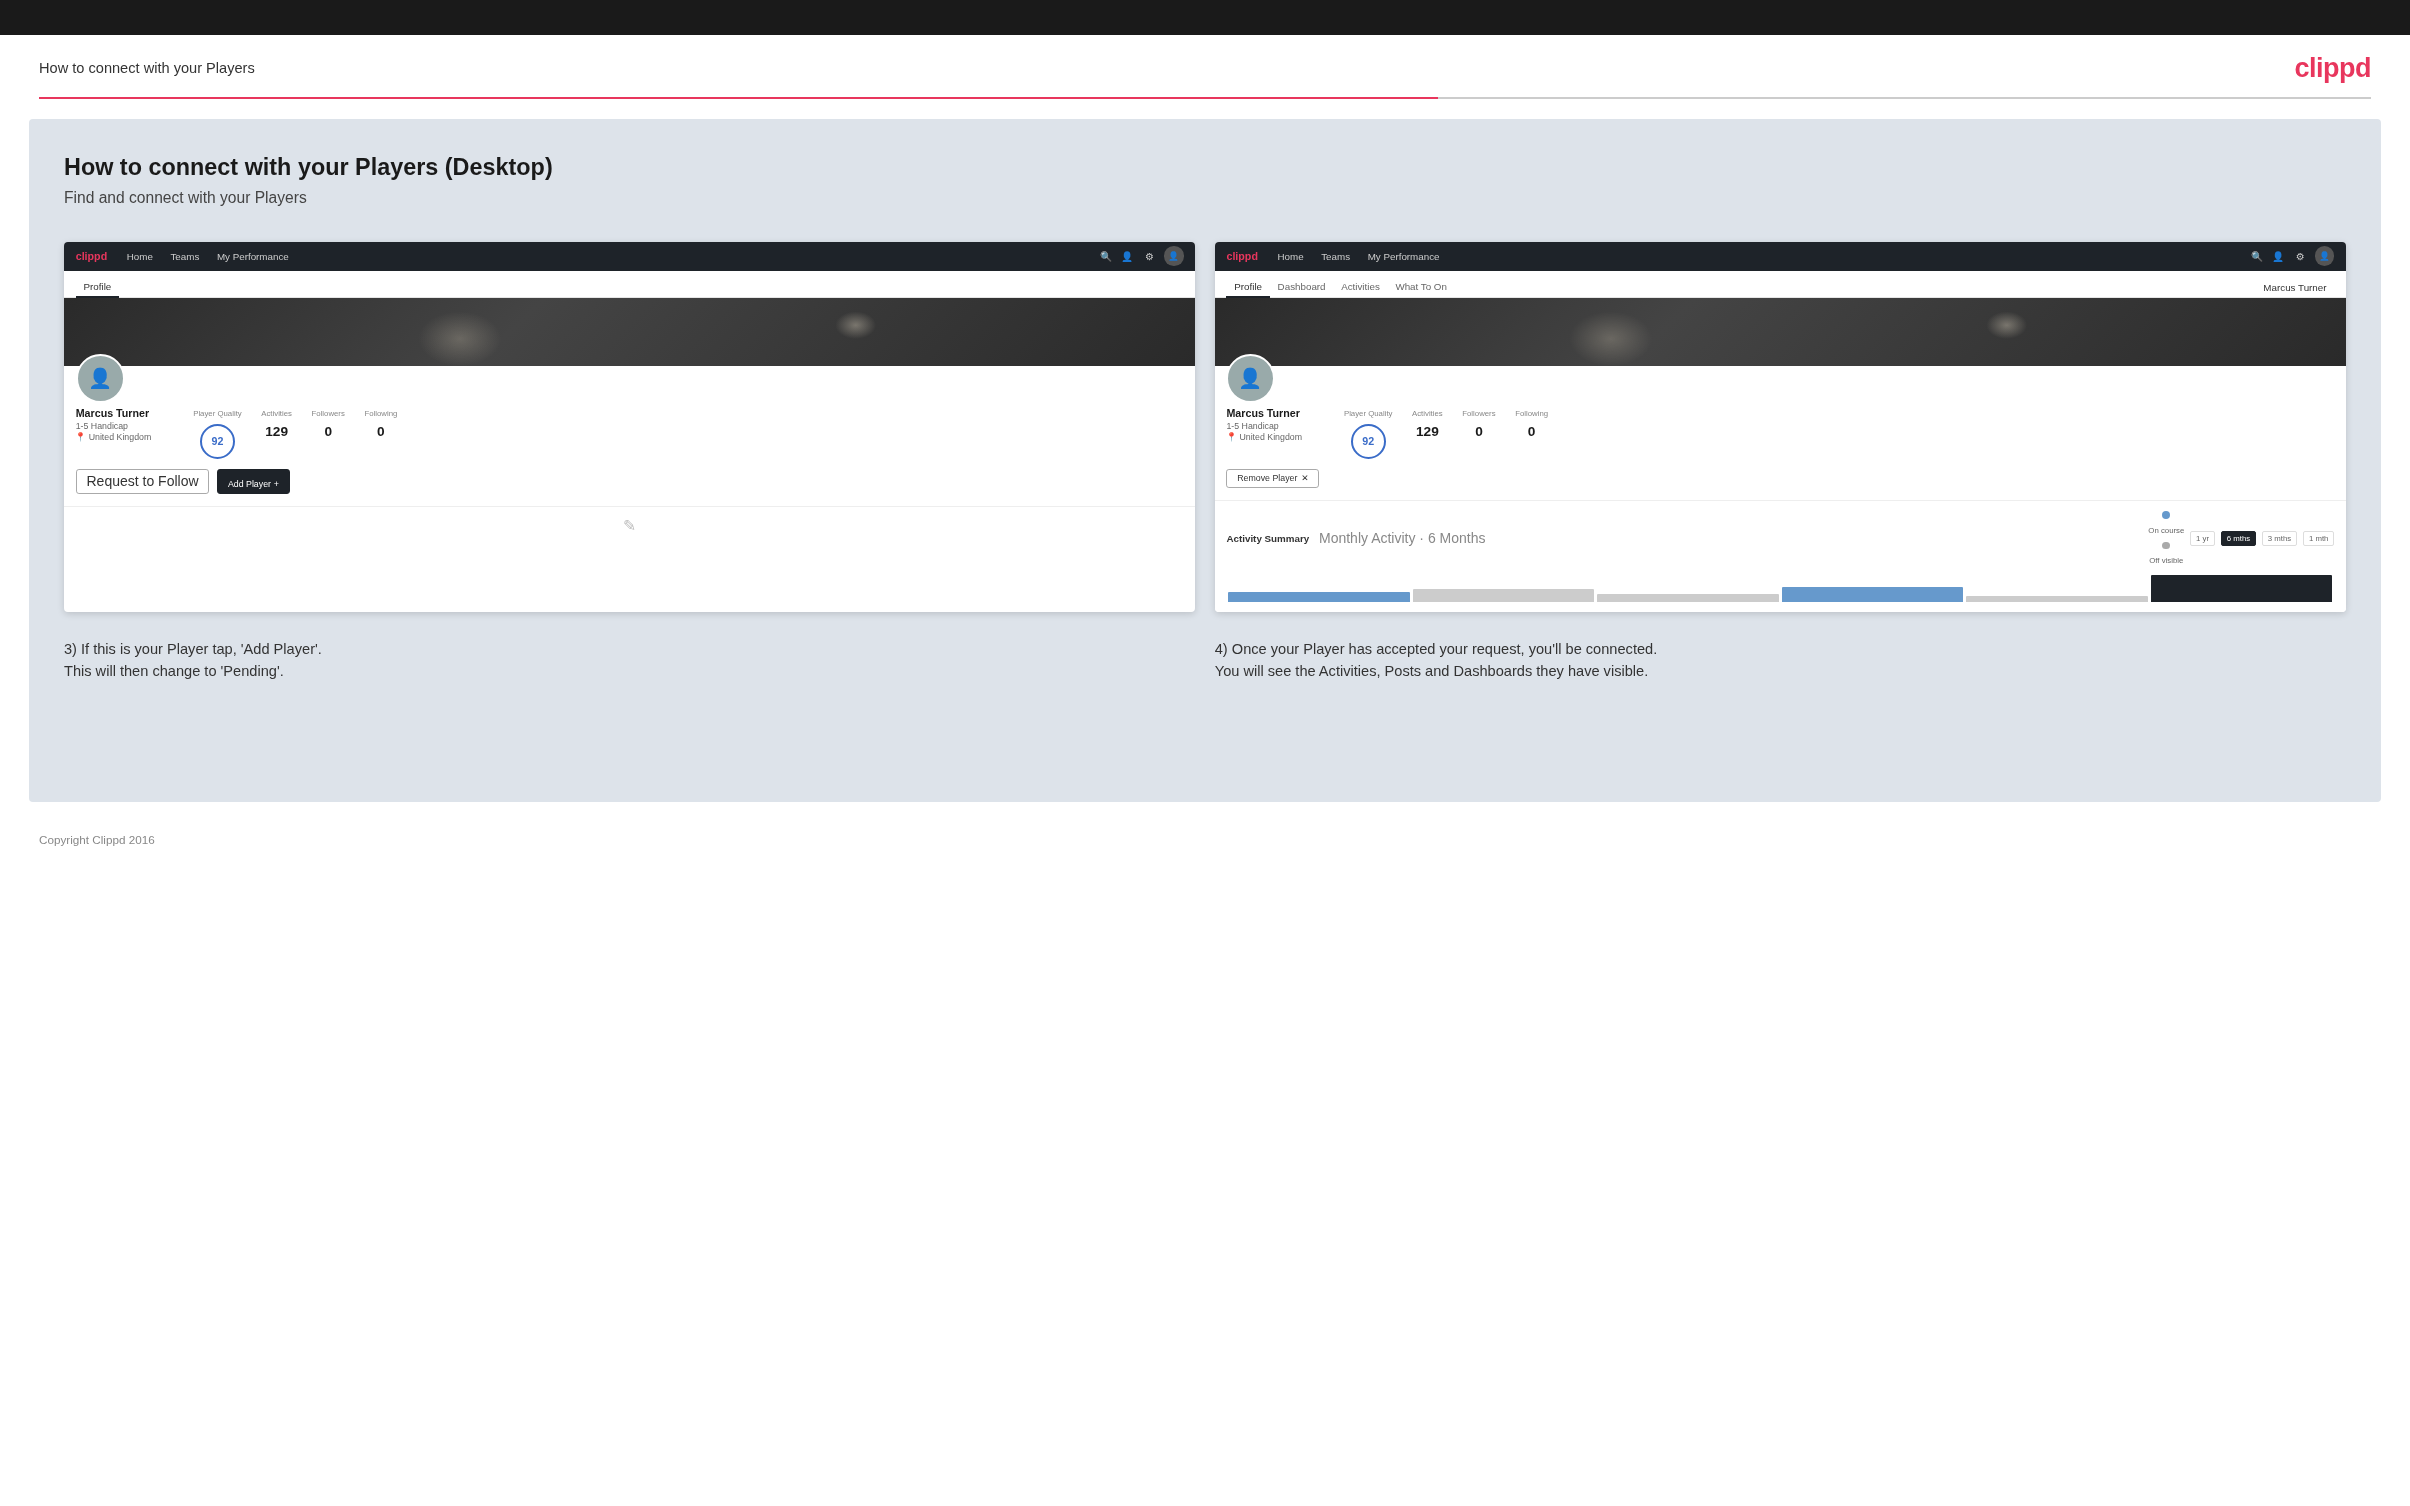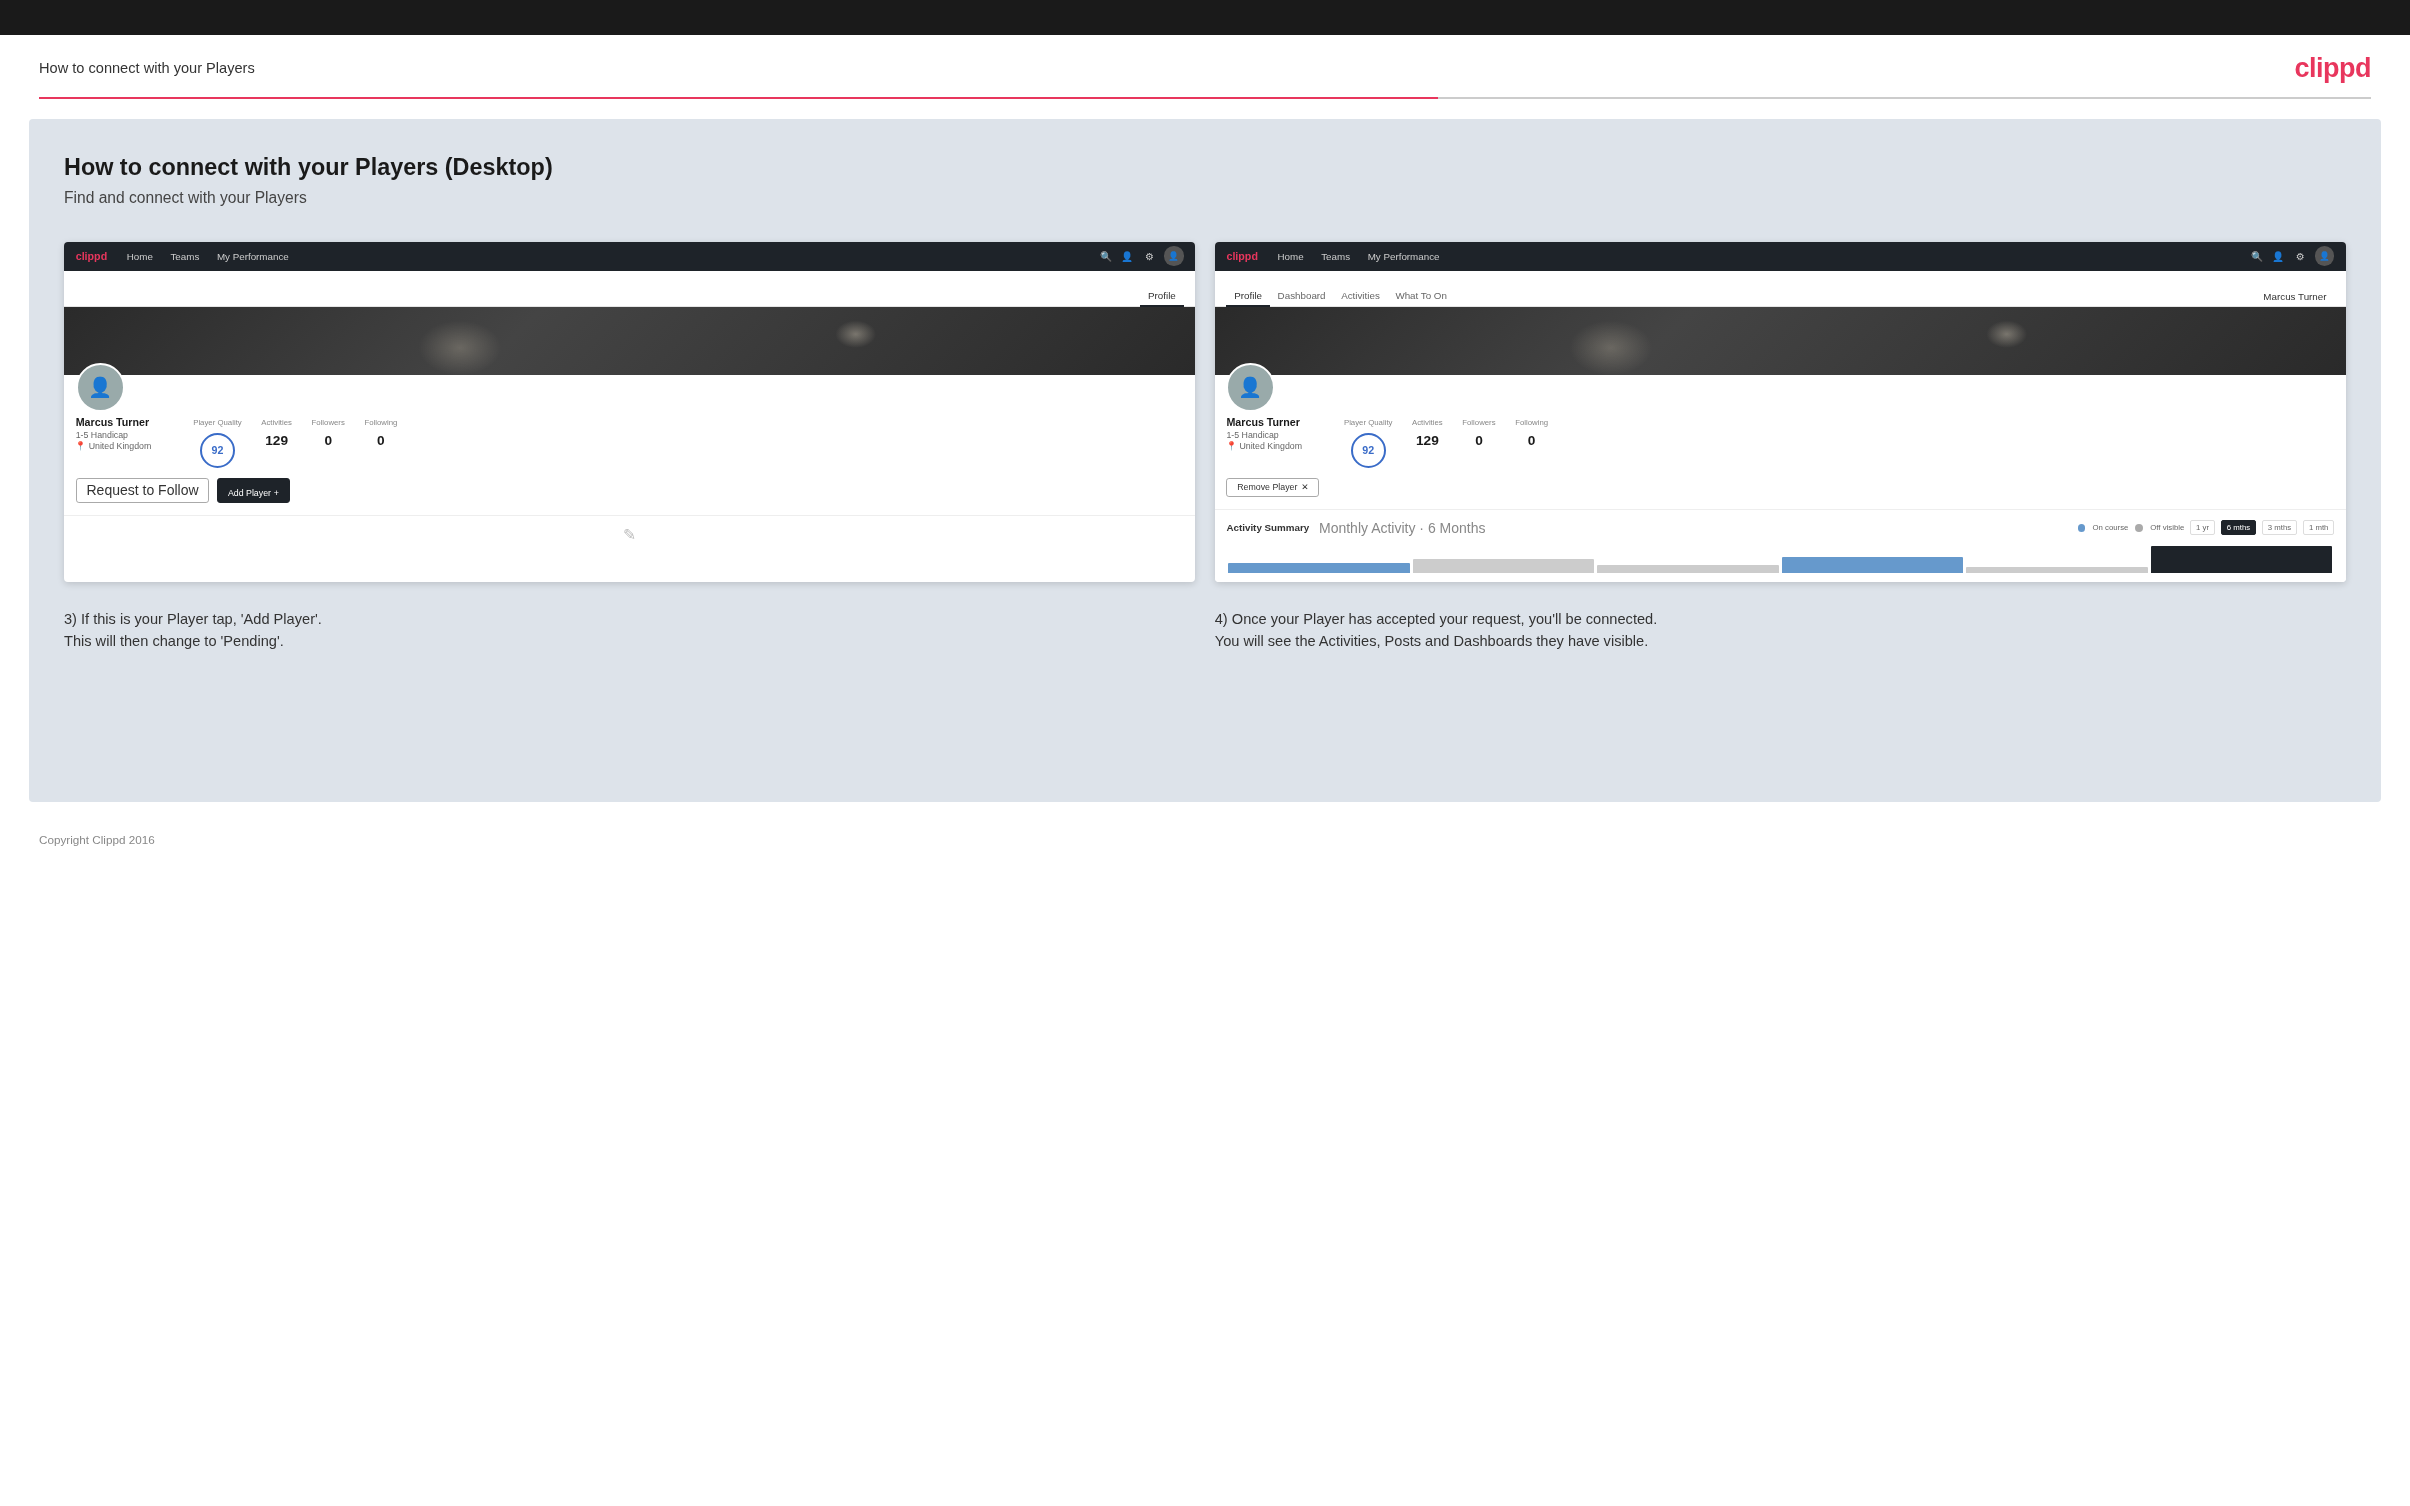--- a/index.html
+++ b/index.html
@@ -128,22 +128,21 @@
       font-size: 8.8px;
     }
 
     
     .mock-tabbar {
       background: #fff;
       border-bottom: 1px solid #e5e5e5;
       padding: 0 11.7px;
       display: flex;
       align-items: flex-end;
-      height: 36px;
-      justify-content: flex-end;
+      height: 27px;
     }
     .mock-tab {
       font-size: 9.8px;
       color: #666;
       padding: 3.9px 7.8px;
       cursor: pointer;
       border-bottom: 2px solid transparent;
       margin-bottom: -1px;
     }
     .mock-tab.active {
@@ -338,20 +337,21 @@
     }
     .mock-activity-btn.active {
       background: #1e2329;
       color: #fff;
       border-color: #1e2329;
     }
     .mock-legend {
       display: flex;
       gap: 7px;
       align-items: center;
+      flex-direction: column;
     }
     .mock-legend-dot {
       width: 7.8px;
       height: 7.8px;
       border-radius: 50%;
     }
     .mock-legend-label {
       font-size: 7.8px;
       color: #666;
     }

